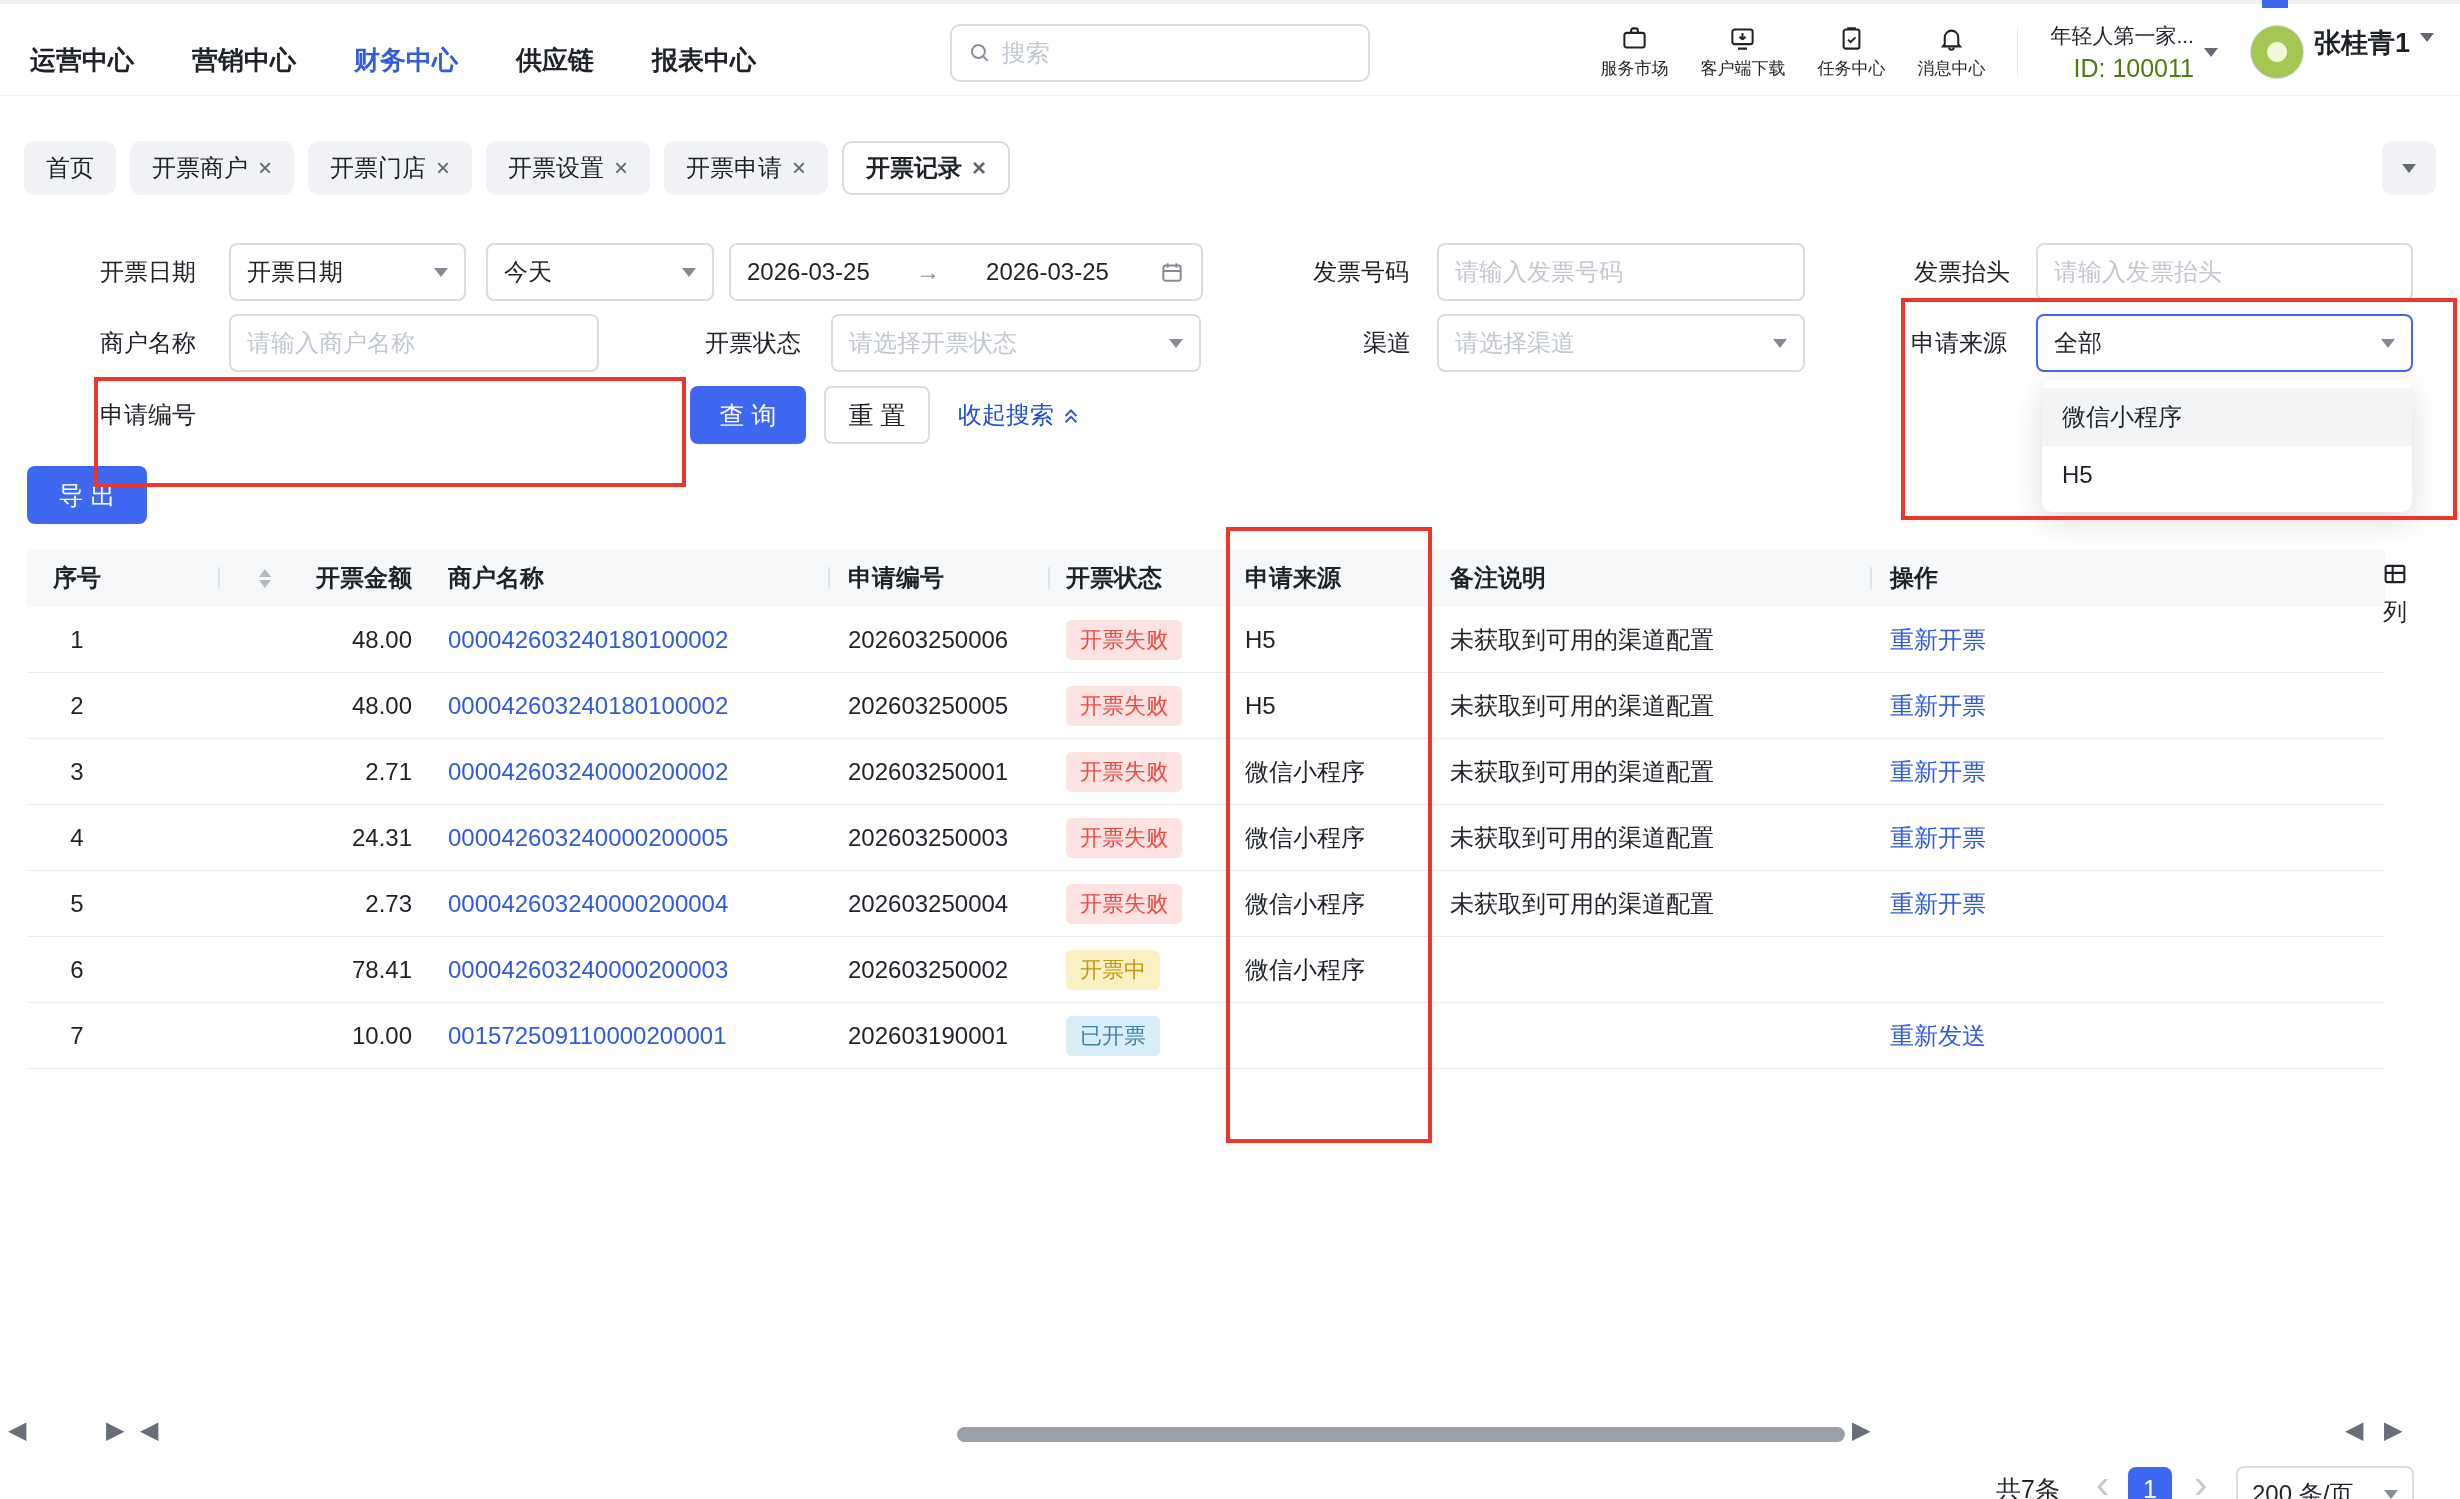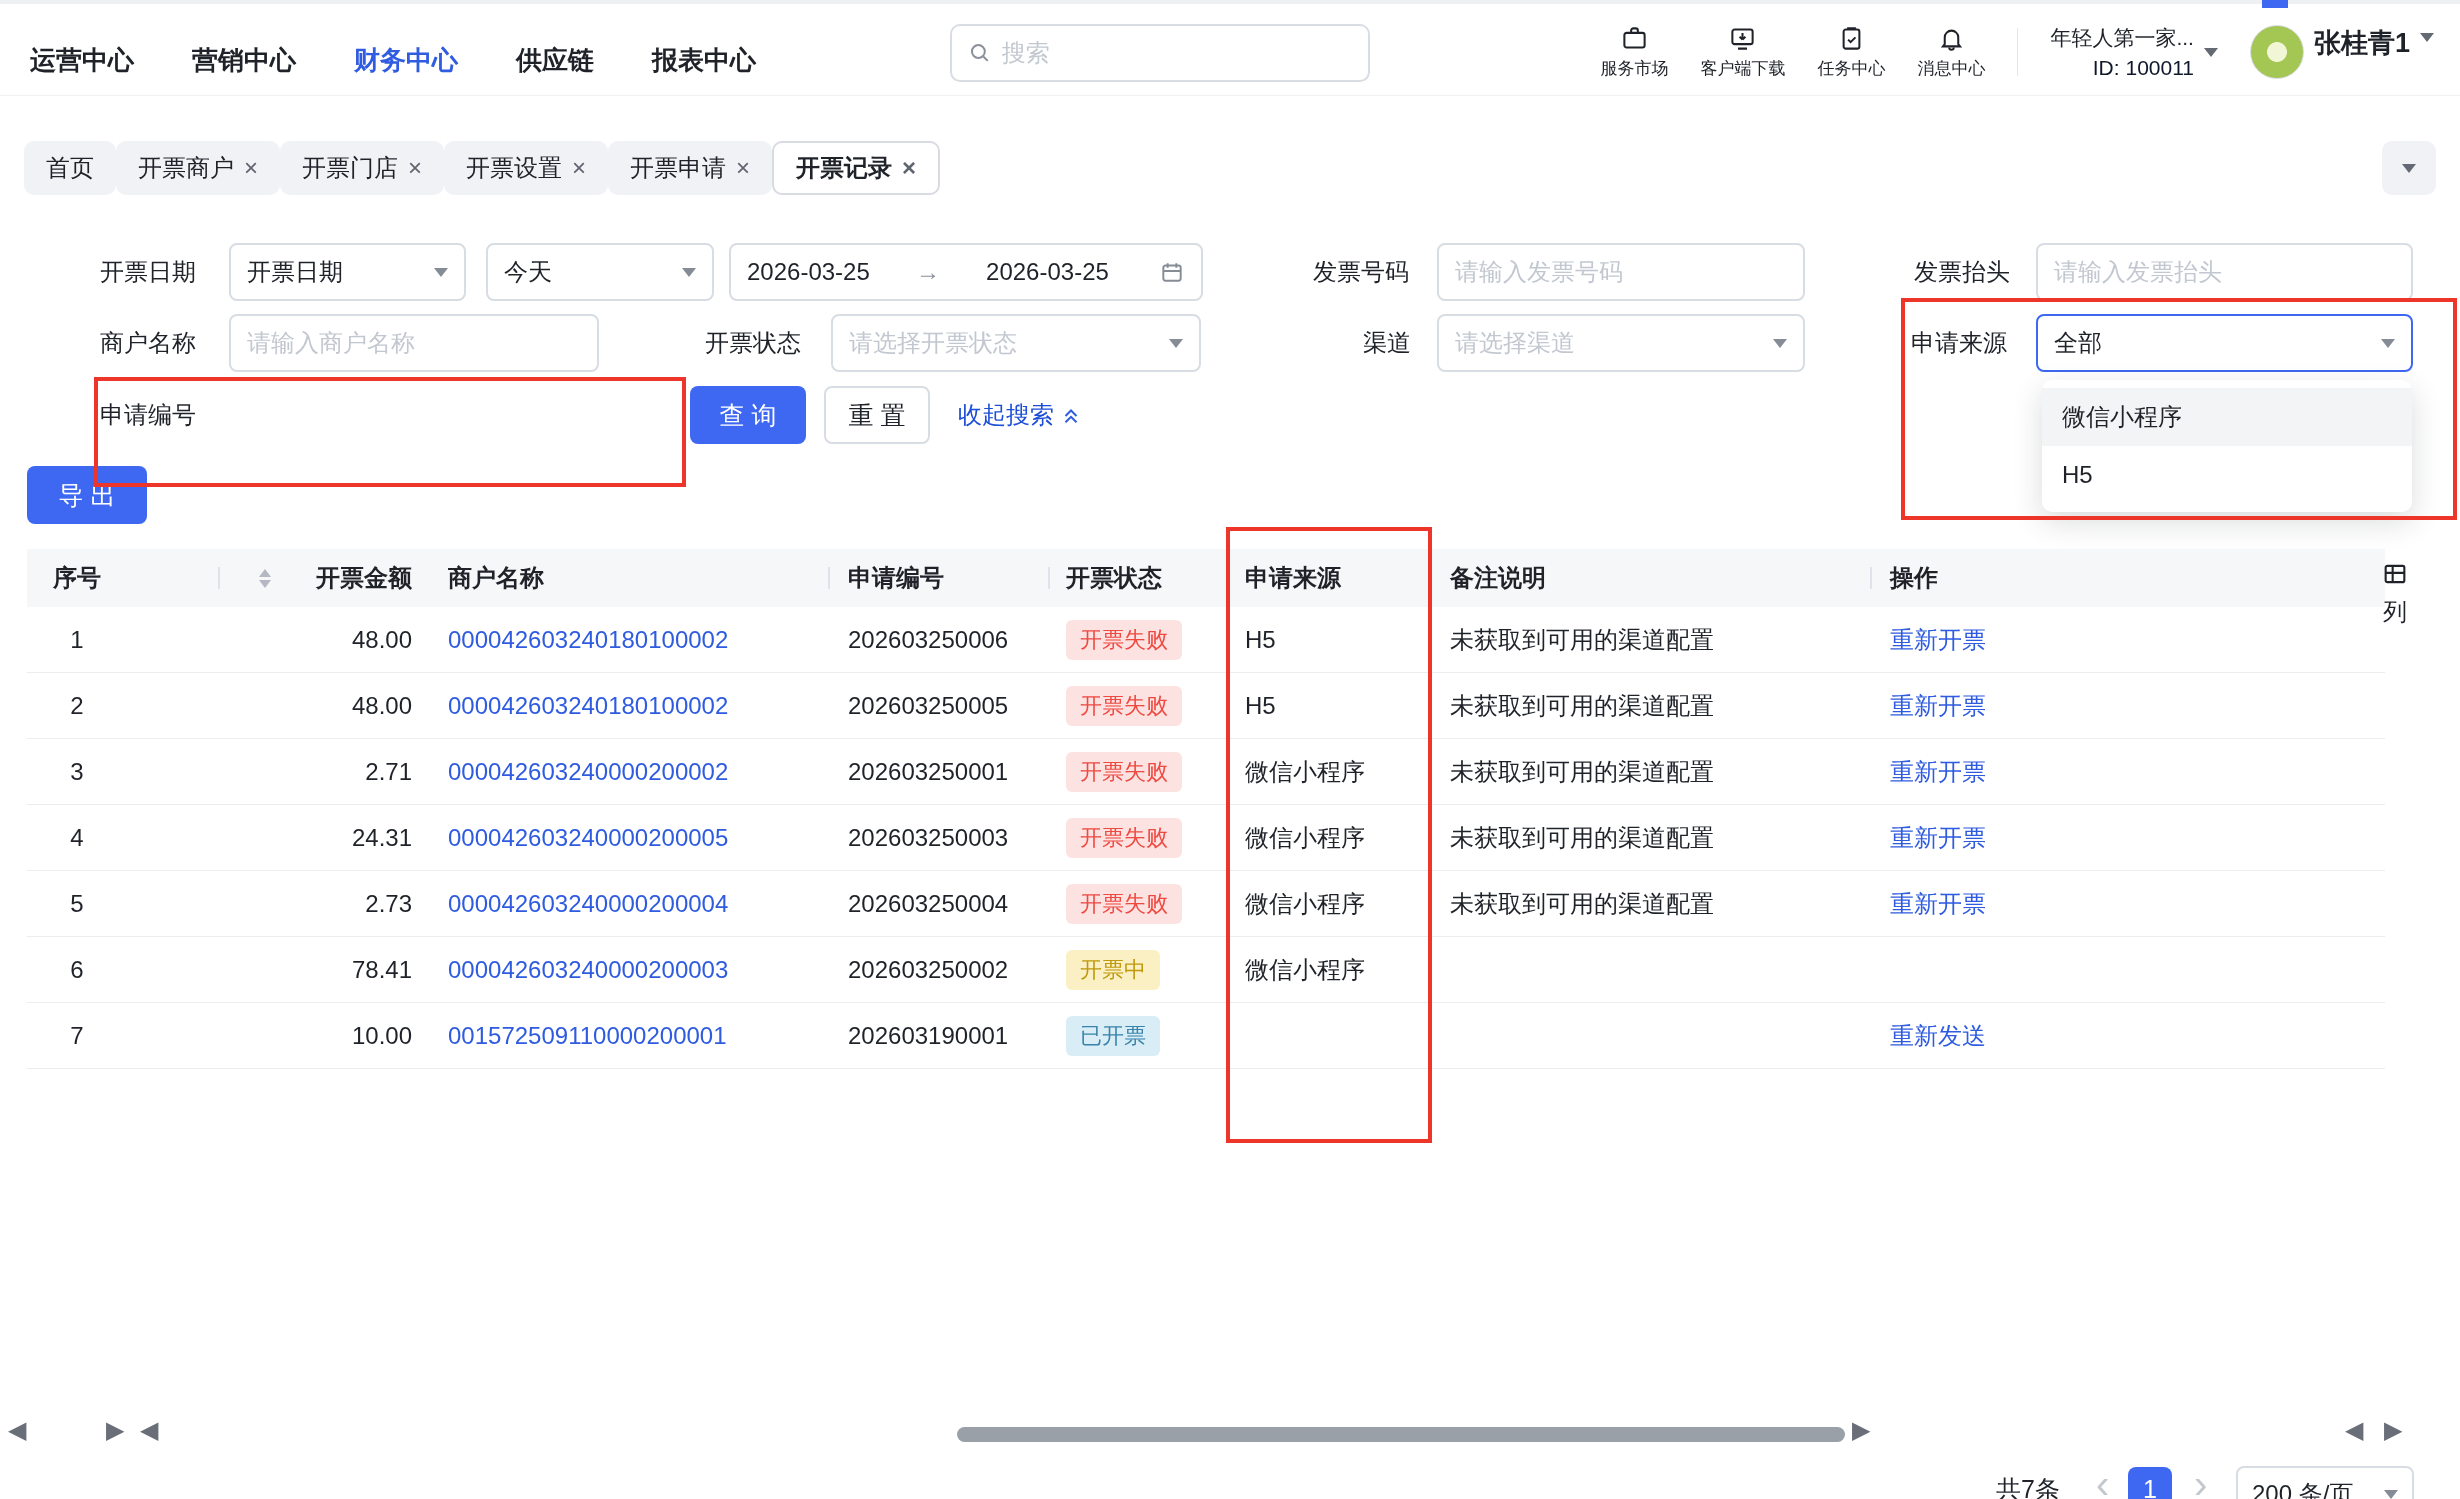--- a/index.html
+++ b/index.html
@@ -22,31 +22,31 @@
                      font-family:"Liberation Sans", sans-serif; }
   .searchbox input::placeholder { color:#c2c7d0; }
 
   .right-cluster { position:absolute; right:26px; top:0; height:96px; display:flex; align-items:center; gap:32px; }
   .qa { display:flex; flex-direction:column; align-items:center; gap:5px; cursor:pointer; }
   .qa span { font-size:17px; color:#1f2329; white-space:nowrap; }
   .vdivider { width:1px; height:48px; background:#e3e5ea; }
   .store { display:flex; align-items:center; gap:10px; cursor:pointer; }
   .store .lines { display:flex; flex-direction:column; align-items:flex-end; gap:4px; }
   .store .sname { font-size:21px; color:#1f2329; }
-  .store .sid { font-size:21px; color:#0f172a; }
+  .store .sid { font-size:25px; color:#4d7c0f; }
   .avatar { width:54px; height:54px; border-radius:50%;
             background:radial-gradient(circle at 50% 50%, #f1f6d6 0 26%, #a4c653 28% 82%, #7a5c33 84% 100%);
             border:1px solid #d8dce3; }
   .user { display:flex; gap:10px; cursor:pointer; }
   .user .uname { font-size:27px; font-weight:700; }
   .chev { width:0; height:0; border:7px solid transparent; border-top:9px solid #646a73; margin-top:8px; }
 
   
   .tabbar { position:absolute; top:140px; left:0; right:0; height:56px; display:flex; align-items:center;
-            padding:0 24px; }
+            gap:14px; padding:0 24px; }
   .tab { height:54px; display:flex; align-items:center; gap:10px; padding:0 22px; border-radius:10px;
          background:#f1f2f6; font-size:24px; cursor:pointer; white-space:nowrap; }
   .tab.active { background:#fff; border:2px solid #d8dbe2; font-weight:700; }
   .tab .x { color:#5f646e; font-size:24px; line-height:1; }
   .tab-more { position:absolute; right:24px; top:1px; width:54px; height:54px; border-radius:10px;
               background:#f1f2f6; display:flex; align-items:center; justify-content:center; cursor:pointer; }
 
   
   .lab { position:absolute; height:58px; display:flex; align-items:center; font-size:24px;
          font-weight:500; color:#1f2329; white-space:nowrap; }

